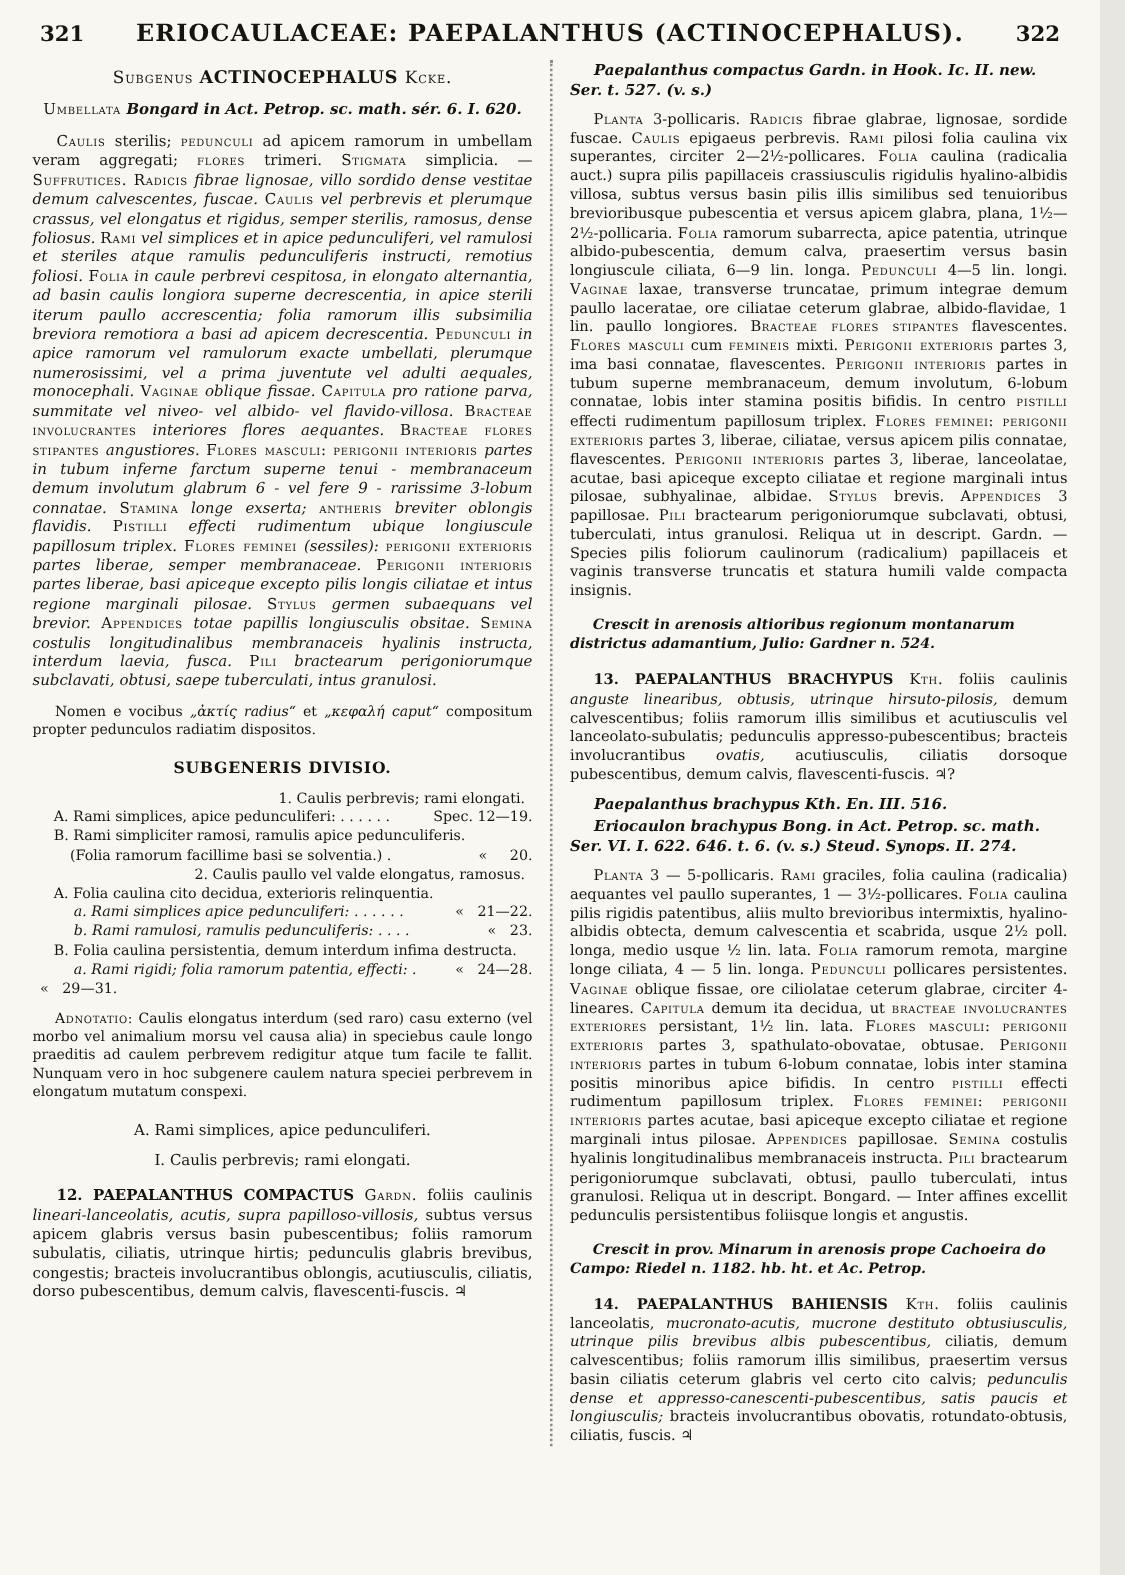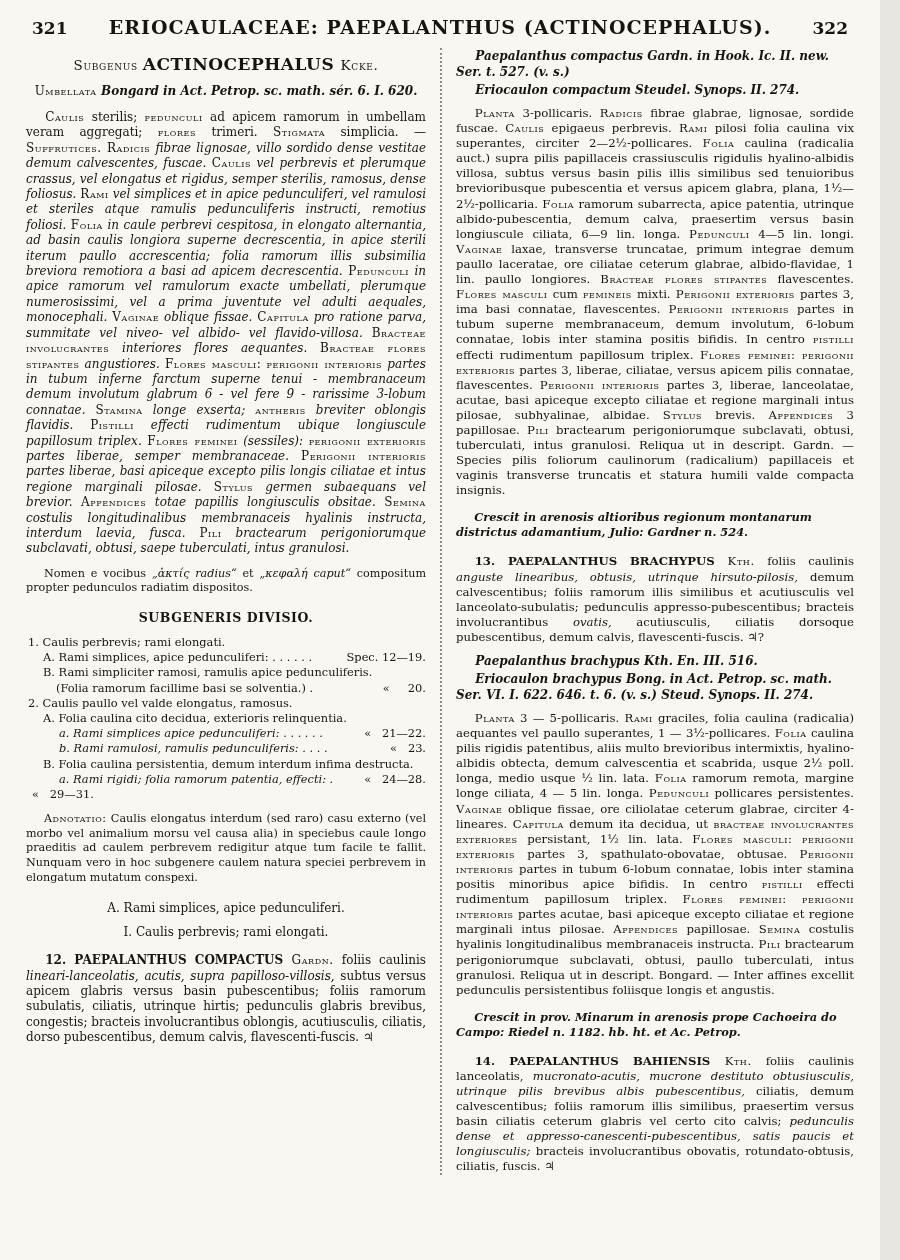--- a/index.html
+++ b/index.html
@@ -24,39 +24,39 @@
   .col-left{padding-right:14px;}
   .col-right{border-left:2px dotted #8d8b82;padding-left:14px;}
 
   p{margin:0;}
   .body{font-size:12px;line-height:15.4px;text-align:justify;}
   .col-right .body{font-size:11.7px;line-height:15.1px;}
   .ind{text-indent:1.6em;}
   .small{font-size:11.2px;line-height:14.6px;}
   .center{text-align:center;text-indent:0;}
   .head-sub{font-size:13.5px;margin:6px 0 10px 0;}
-  .head-sub .s-b{font-size:17px;letter-spacing:.5px;}
+  .head-sub .s-b{font-size:14px;letter-spacing:.5px;}
   .ref-line{font-size:12px;margin-bottom:12px;}
   .head-div{font-weight:bold;font-size:12.5px;letter-spacing:.6px;margin:14px 0 10px 0;}
   .xhead{font-size:12px;margin:16px 0 0 0;}
   .xhead + .xhead{margin-top:10px;}
 
   .genus-desc{margin-bottom:10px;}
   .etym{margin-bottom:4px;}
   .adno{margin-top:10px;}
   .sp-diag{margin-top:14px;}
   .syn{font-weight:bold;font-style:italic;font-size:12px;line-height:16px;margin-bottom:2px;}
   .crescit{font-weight:bold;font-style:italic;font-size:11.4px;line-height:15px;margin:12px 0 14px 0;}
   .desc-block{margin-top:8px;}
 
   .key{font-size:11.4px;line-height:15.2px;margin:2px 0 2px 0;}
   .krow{display:flex;}
   .ktext{display:block;flex:1;}
   .kref{white-space:pre;align-self:flex-end;font-weight:bold;padding-left:6px;}
-  .ind0 .ktext{padding-left:2px;}
+  .ind0 .ktext{padding-left:2px;text-align:right;}
   .ind1 .ktext{padding-left:30px;text-indent:-13px;}
   .ind2 .ktext{padding-left:46px;text-indent:-13px;font-style:italic;}
   .kref{font-weight:normal;}
 
   .s-r{font-style:normal;}
   .s-i{font-style:italic;}
   .s-b{font-weight:bold;}
   .s-bi{font-weight:bold;font-style:italic;}
   .s-sc{font-variant:small-caps;letter-spacing:.05em;}
 </style>
@@ -122,21 +122,20 @@
       </div>
 
       <p class="body small ind adno"><span class="s-sc">Adnotatio:</span><span class="s-r"> Caulis elongatus interdum (sed raro) casu externo (vel morbo vel animalium morsu vel causa alia) in speciebus caule longo praeditis ad caulem perbrevem redigitur atque tum facile te fallit. Nunquam vero in hoc subgenere caulem natura speciei perbrevem in elongatum mutatum conspexi.</span></p>
       <p class="center xhead">A. Rami simplices, apice pedunculiferi.</p>
       <p class="center xhead">I. Caulis perbrevis; rami elongati.</p>
       <p class="body ind sp-diag"><span class="s-b">12. PAEPALANTHUS COMPACTUS </span><span class="s-sc">Gardn.</span><span class="s-r"> foliis caulinis </span><span class="s-i">lineari-lanceolatis, acutis, supra papilloso-villosis,</span><span class="s-r"> subtus versus apicem glabris versus basin pubescentibus; foliis ramorum subulatis, ciliatis, utrinque hirtis; pedunculis glabris brevibus, congestis; bracteis involucrantibus oblongis, acutiusculis, ciliatis, dorso pubescentibus, demum calvis, flavescenti-fuscis.  ♃</span></p>
     </div>
 
     <div class="col col-right">
       <p class="syn ind"><span class="s-bi">Paepalanthus compactus Gardn. in Hook. Ic. II. new. Ser. t. 527. (v. s.)</span></p>
-      <p class="syn ind"><span class="s-bi">Eriocaulon compactum Steudel. Synops. II. 274.</span></p>
       <p class="body ind desc-block"><span class="s-sc">Planta</span><span class="s-r"> 3-pollicaris. </span><span class="s-sc">Radicis</span><span class="s-r"> fibrae glabrae, lignosae, sordide fuscae. </span><span class="s-sc">Caulis</span><span class="s-r"> epigaeus perbrevis. </span><span class="s-sc">Rami</span><span class="s-r"> pilosi folia caulina vix superantes, circiter 2—2½-pollicares. </span><span class="s-sc">Folia</span><span class="s-r"> caulina (radicalia auct.) supra pilis papillaceis crassiusculis rigidulis hyalino-albidis villosa, subtus versus basin pilis illis similibus sed tenuioribus brevioribusque pubescentia et versus apicem glabra, plana, 1½—2½-pollicaria. </span><span class="s-sc">Folia</span><span class="s-r"> ramorum subarrecta, apice patentia, utrinque albido-pubescentia, demum calva, praesertim versus basin longiuscule ciliata, 6—9 lin. longa. </span><span class="s-sc">Pedunculi</span><span class="s-r"> 4—5 lin. longi. </span><span class="s-sc">Vaginae</span><span class="s-r"> laxae, transverse truncatae, primum integrae demum paullo laceratae, ore ciliatae ceterum glabrae, albido-flavidae, 1 lin. paullo longiores. </span><span class="s-sc">Bracteae flores stipantes</span><span class="s-r"> flavescentes. </span><span class="s-sc">Flores masculi</span><span class="s-r"> cum </span><span class="s-sc">femineis</span><span class="s-r"> mixti. </span><span class="s-sc">Perigonii exterioris</span><span class="s-r"> partes 3, ima basi connatae, flavescentes. </span><span class="s-sc">Perigonii interioris</span><span class="s-r"> partes in tubum superne membranaceum, demum involutum, 6-lobum connatae, lobis inter stamina positis bifidis. In centro </span><span class="s-sc">pistilli</span><span class="s-r"> effecti rudimentum papillosum triplex. </span><span class="s-sc">Flores feminei:</span><span class="s-r"> </span><span class="s-sc">perigonii exterioris</span><span class="s-r"> partes 3, liberae, ciliatae, versus apicem pilis connatae, flavescentes. </span><span class="s-sc">Perigonii interioris</span><span class="s-r"> partes 3, liberae, lanceolatae, acutae, basi apiceque excepto ciliatae et regione marginali intus pilosae, subhyalinae, albidae. </span><span class="s-sc">Stylus</span><span class="s-r"> brevis. </span><span class="s-sc">Appendices</span><span class="s-r"> 3 papillosae. </span><span class="s-sc">Pili</span><span class="s-r"> bractearum perigoniorumque subclavati, obtusi, tuberculati, intus granulosi. Reliqua ut in descript. Gardn. — Species pilis foliorum caulinorum (radicalium) papillaceis et vaginis transverse truncatis et statura humili valde compacta insignis.</span></p>
       <p class="crescit ind"><span class="s-bi">Crescit in arenosis altioribus regionum montanarum districtus adamantium, Julio: Gardner n. 524.</span></p>
       <p class="body ind sp-diag"><span class="s-b">13. PAEPALANTHUS BRACHYPUS </span><span class="s-sc">Kth.</span><span class="s-r"> foliis caulinis </span><span class="s-i">anguste linearibus, obtusis, utrinque hirsuto-pilosis,</span><span class="s-r"> demum calvescentibus; foliis ramorum illis similibus et acutiusculis vel lanceolato-subulatis; pedunculis appresso-pubescentibus; bracteis involucrantibus </span><span class="s-i">ovatis,</span><span class="s-r"> acutiusculis, ciliatis dorsoque pubescentibus, demum calvis, flavescenti-fuscis.  ♃?</span></p>
       <p class="syn ind desc-block"><span class="s-bi">Paepalanthus brachypus Kth. En. III. 516.</span></p>
       <p class="syn ind"><span class="s-bi">Eriocaulon brachypus Bong. in Act. Petrop. sc. math. Ser. VI. I. 622. 646. t. 6. (v. s.)   Steud. Synops. II. 274.</span></p>
       <p class="body ind desc-block"><span class="s-sc">Planta</span><span class="s-r"> 3 — 5-pollicaris. </span><span class="s-sc">Rami</span><span class="s-r"> graciles, folia caulina (radicalia) aequantes vel paullo superantes, 1 — 3½-pollicares. </span><span class="s-sc">Folia</span><span class="s-r"> caulina pilis rigidis patentibus, aliis multo brevioribus intermixtis, hyalino-albidis obtecta, demum calvescentia et scabrida, usque 2½ poll. longa, medio usque ½ lin. lata. </span><span class="s-sc">Folia</span><span class="s-r"> ramorum remota, margine longe ciliata, 4 — 5 lin. longa. </span><span class="s-sc">Pedunculi</span><span class="s-r"> pollicares persistentes. </span><span class="s-sc">Vaginae</span><span class="s-r"> oblique fissae, ore ciliolatae ceterum glabrae, circiter 4-lineares. </span><span class="s-sc">Capitula</span><span class="s-r"> demum ita decidua, ut </span><span class="s-sc">bracteae involucrantes exteriores</span><span class="s-r"> persistant, 1½ lin. lata. </span><span class="s-sc">Flores masculi:</span><span class="s-r"> </span><span class="s-sc">perigonii exterioris</span><span class="s-r"> partes 3, spathulato-obovatae, obtusae. </span><span class="s-sc">Perigonii interioris</span><span class="s-r"> partes in tubum 6-lobum connatae, lobis inter stamina positis minoribus apice bifidis. In centro </span><span class="s-sc">pistilli</span><span class="s-r"> effecti rudimentum papillosum triplex. </span><span class="s-sc">Flores feminei:</span><span class="s-r"> </span><span class="s-sc">perigonii interioris</span><span class="s-r"> partes acutae, basi apiceque excepto ciliatae et regione marginali intus pilosae. </span><span class="s-sc">Appendices</span><span class="s-r"> papillosae. </span><span class="s-sc">Semina</span><span class="s-r"> costulis hyalinis longitudinalibus membranaceis instructa. </span><span class="s-sc">Pili</span><span class="s-r"> bractearum perigoniorumque subclavati, obtusi, paullo tuberculati, intus granulosi. Reliqua ut in descript. Bongard. — Inter affines excellit pedunculis persistentibus foliisque longis et angustis.</span></p>
       <p class="crescit ind"><span class="s-bi">Crescit in prov. Minarum in arenosis prope Cachoeira do Campo: Riedel n. 1182. hb. ht. et Ac. Petrop.</span></p>
       <p class="body ind sp-diag"><span class="s-b">14. PAEPALANTHUS BAHIENSIS </span><span class="s-sc">Kth.</span><span class="s-r"> foliis caulinis lanceolatis, </span><span class="s-i">mucronato-acutis, mucrone destituto obtusiusculis, utrinque pilis brevibus albis pubescentibus,</span><span class="s-r"> ciliatis, demum calvescentibus; foliis ramorum illis similibus, praesertim versus basin ciliatis ceterum glabris vel certo cito calvis; </span><span class="s-i">pedunculis dense et appresso-canescenti-pubescentibus, satis paucis et longiusculis;</span><span class="s-r"> bracteis involucrantibus obovatis, rotundato-obtusis, ciliatis, fuscis.  ♃</span></p>
     </div>
 

